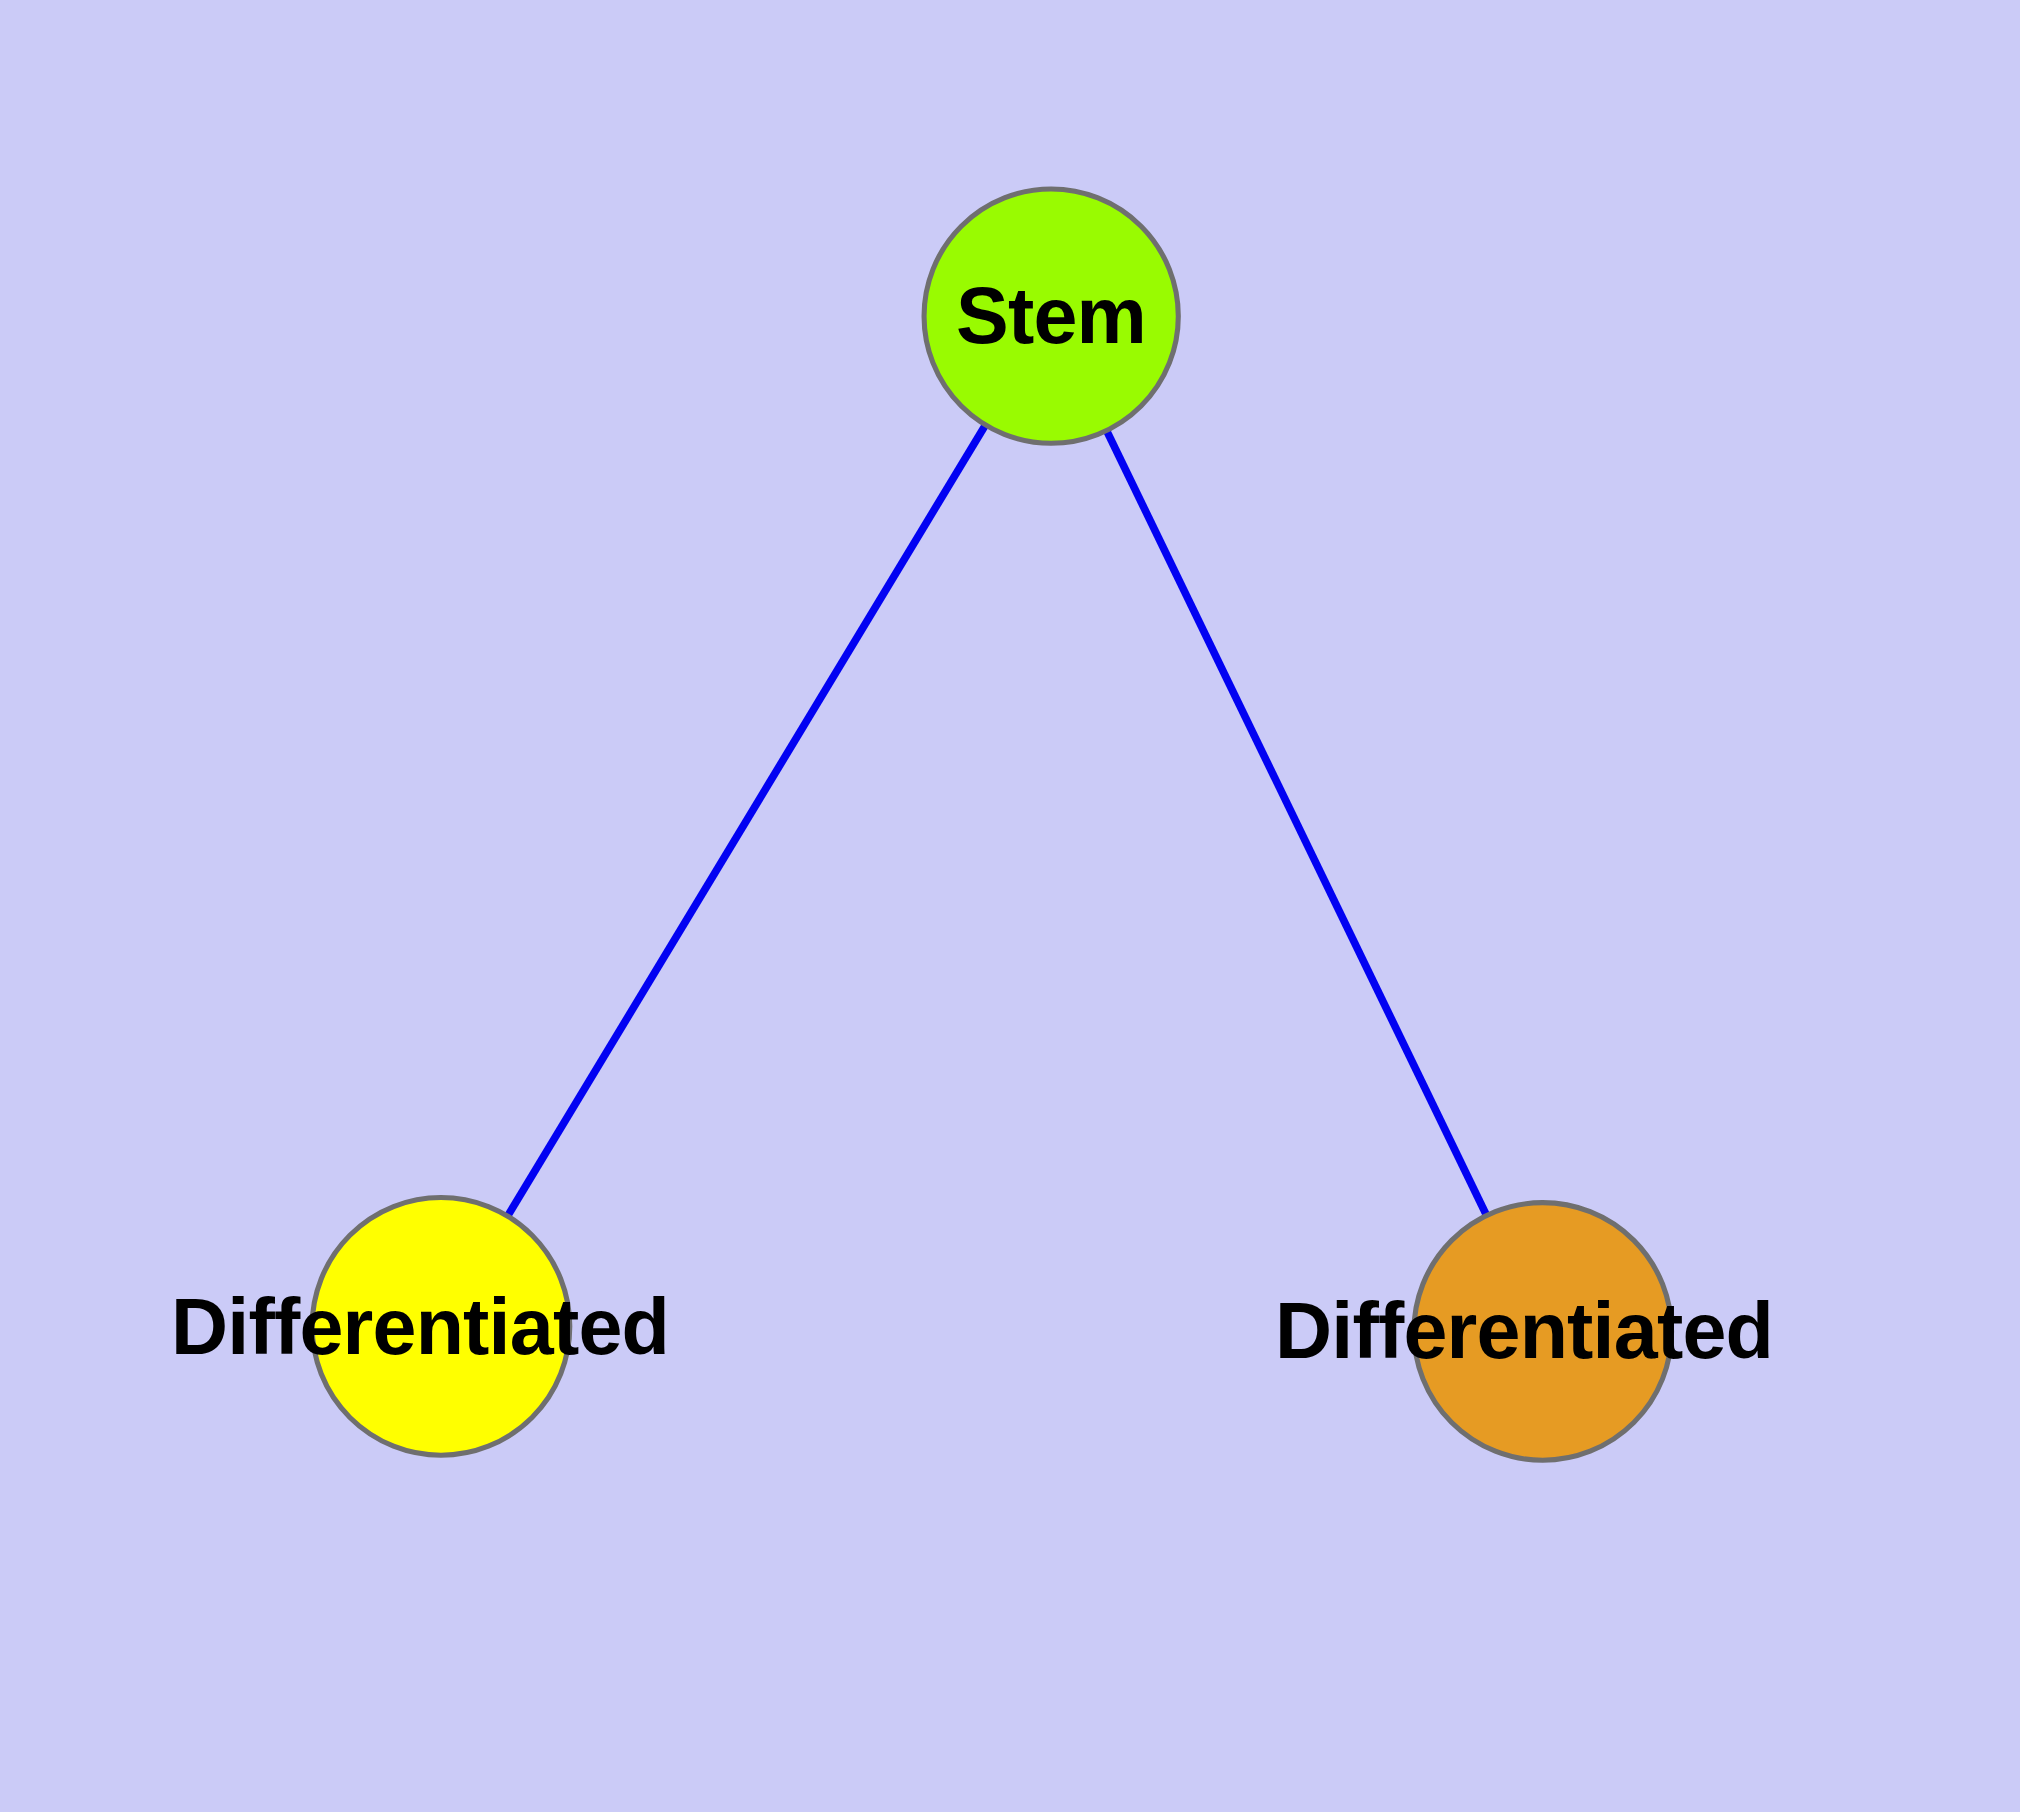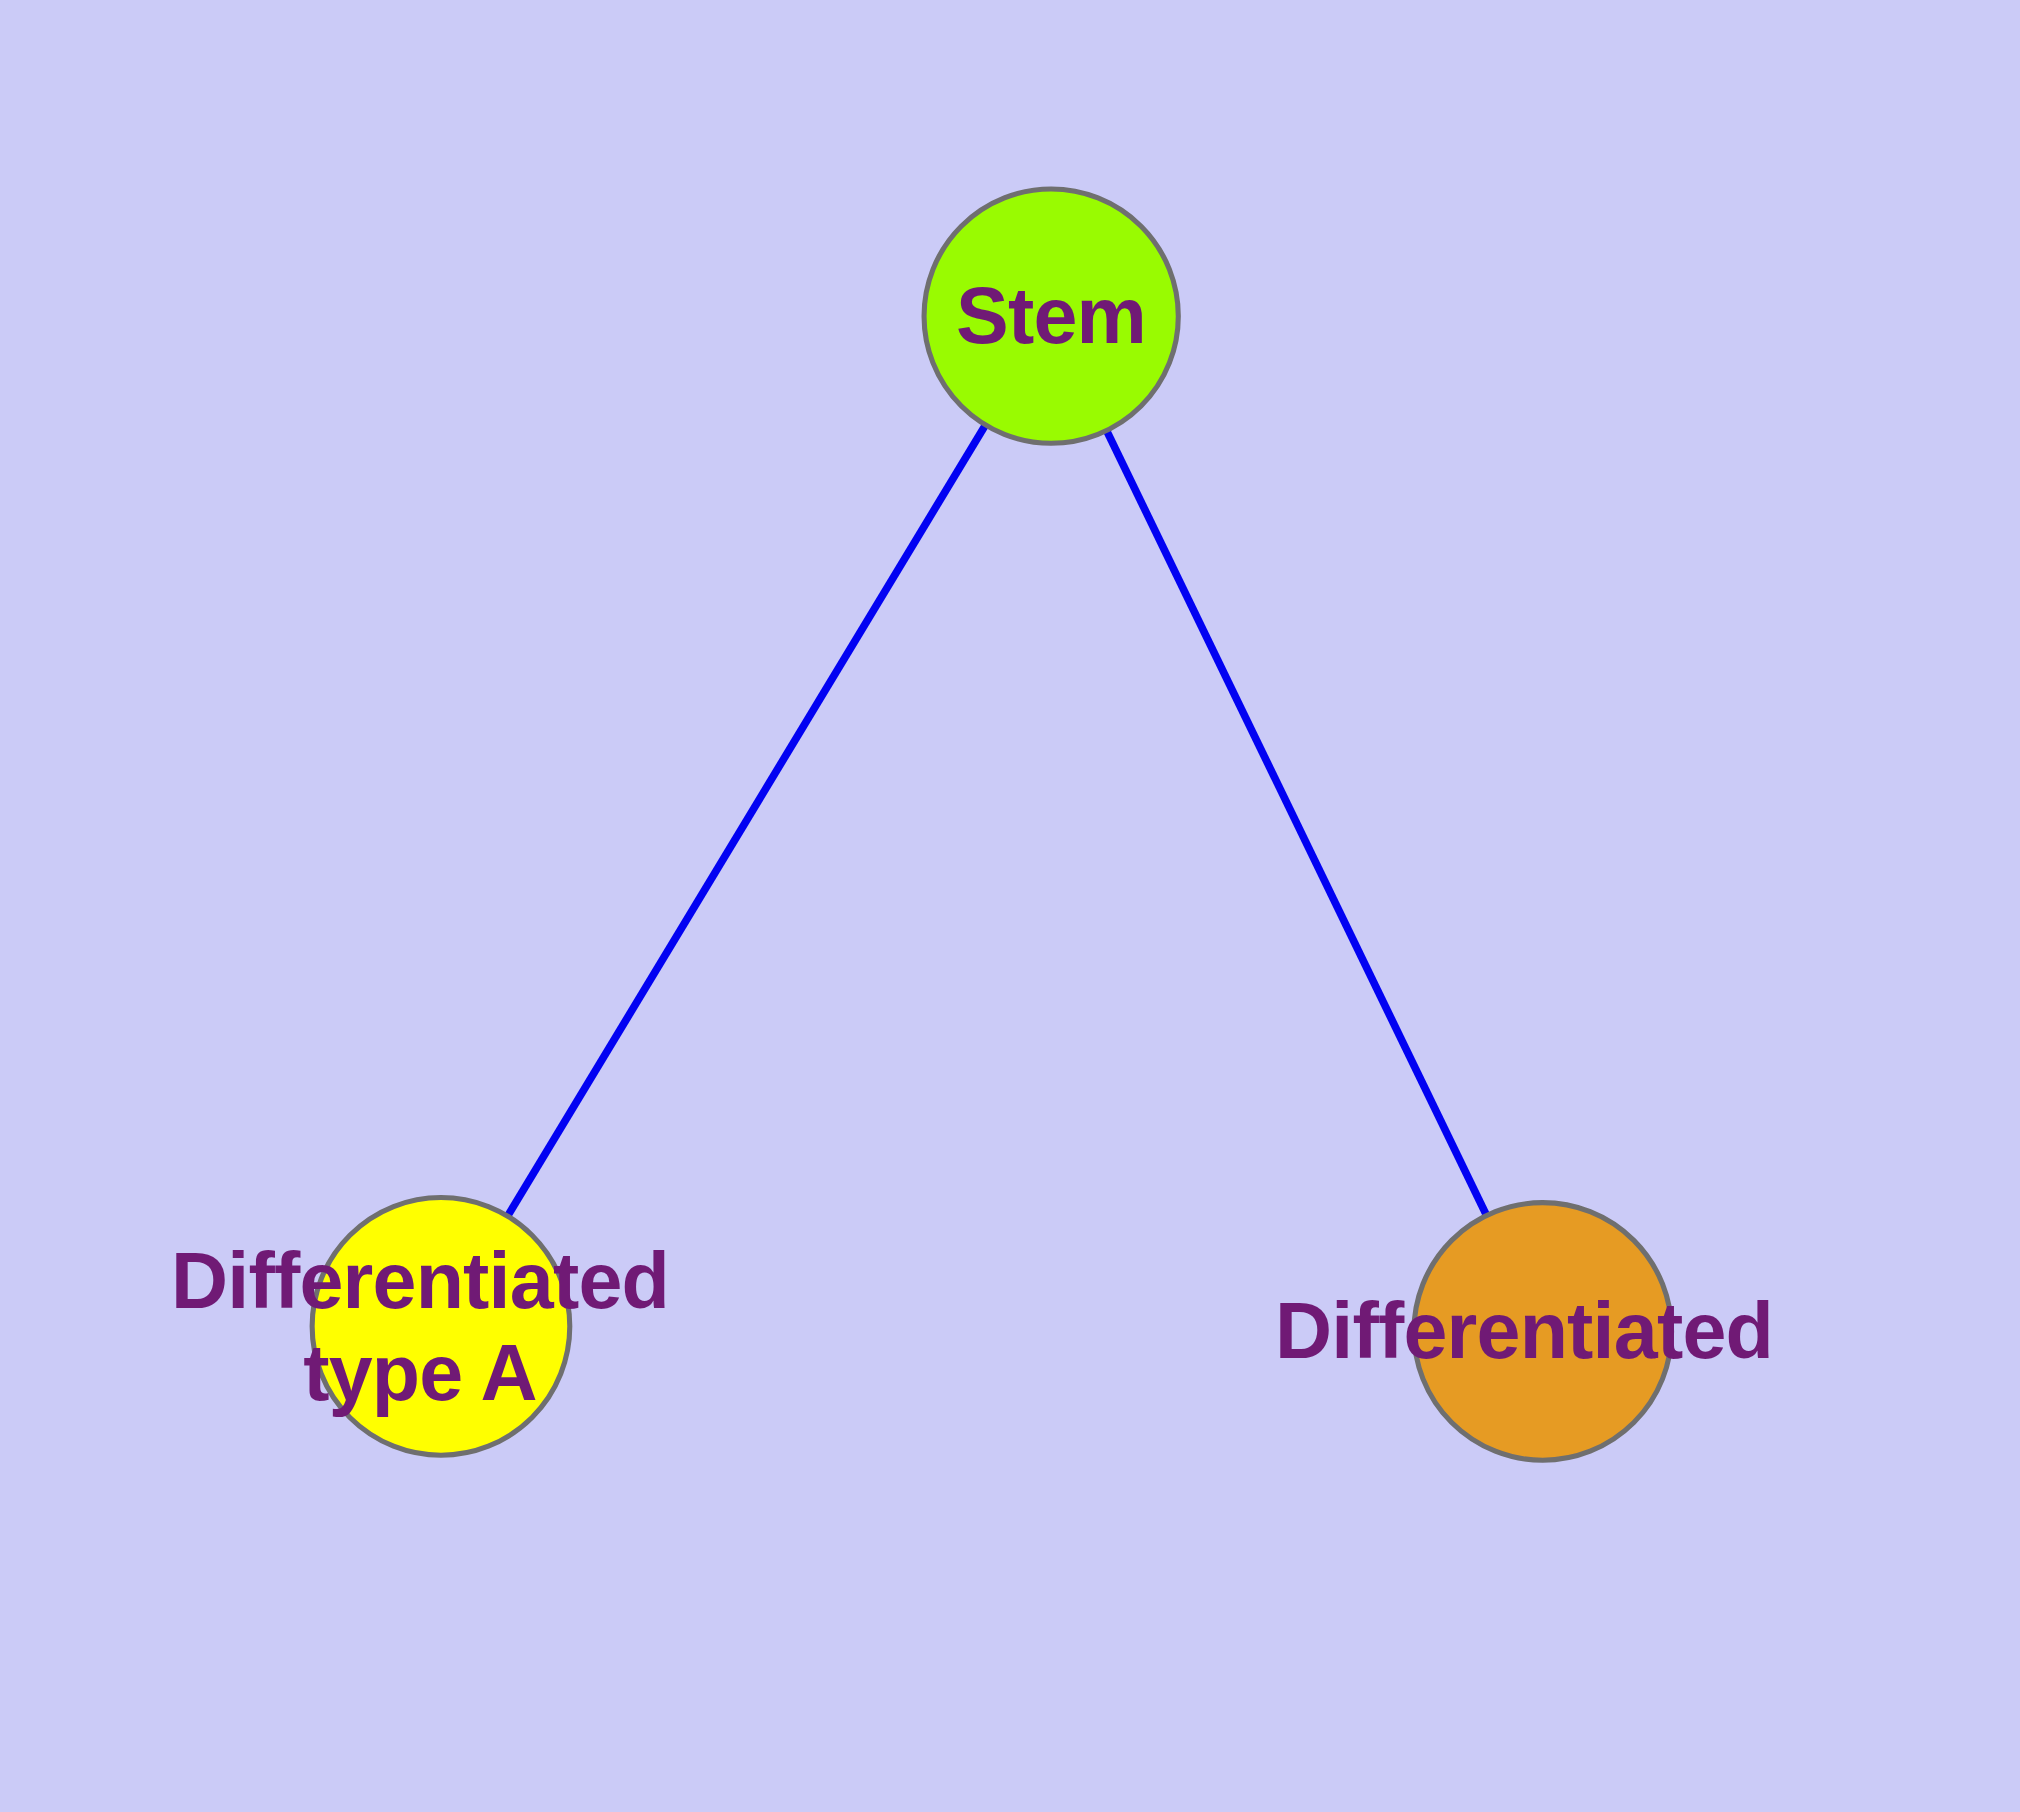--- a/index.html
+++ b/index.html
@@ -25,21 +25,21 @@
     fill: none;
   }
   .node-circle {
     stroke: #6F6F6F;
     stroke-width: 6;
   }
   .node-label {
     position: absolute;
     transform: translate(-50%, -50%);
     text-align: center;
-    color: #701a75;
+    color: #000000;
     font-weight: bold;
     font-size: 79px;
     line-height: 1.17;
     white-space: nowrap;
     letter-spacing: -0.8px;
   }
   .node-label span {
     display: block;
   }
 </style>
@@ -57,21 +57,20 @@
     <circle class="node-circle" cx="520" cy="1565" r="152" fill="#FFFF00"></circle>
     <circle class="node-circle" cx="1820" cy="1571" r="152" fill="#E69B23"></circle>
   </svg>
 
   <div class="node-label" style="left:1051px; top:316px;">
     <span>Stem</span>
   </div>
 
   <div class="node-label" style="left:420px; top:1327px;">
     <span>Differentiated</span>
-    <span>type A</span>
   </div>
 
   <div class="node-label" style="left:1524px; top:1331px;">
     <span>Differentiated</span>
   </div>
 
 </div>
 
 
 </body></html>

